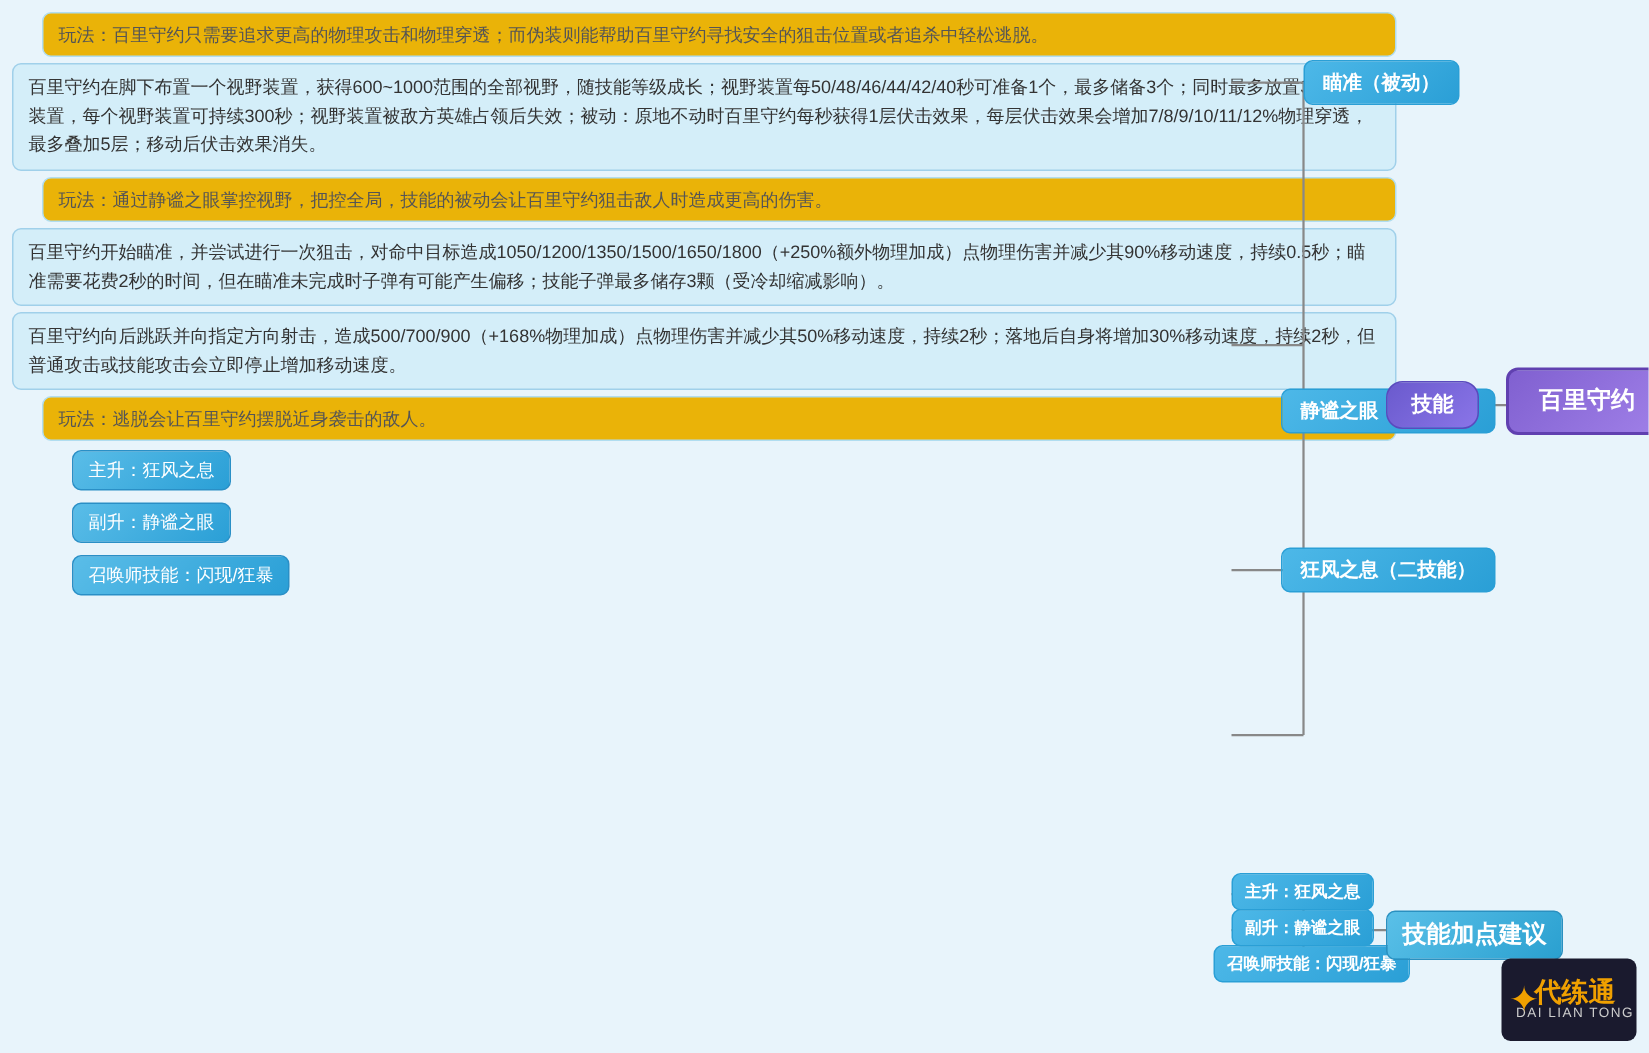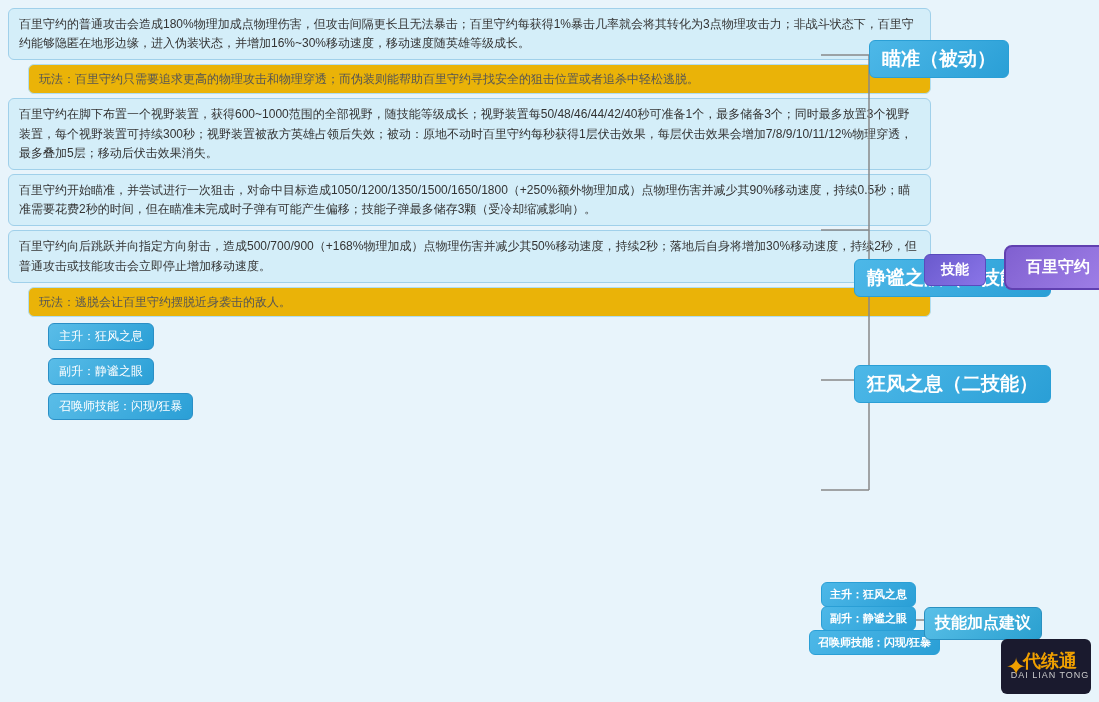--- a/index.html
+++ b/index.html
@@ -77,21 +77,21 @@
 
     
     .node {
       position: absolute;
       border-radius: 4px;
       display: flex;
       align-items: center;
       justify-content: center;
       font-weight: bold;
       white-space: nowrap;
-      font-size: 19px;
+      font-size: 13px;
     }
 
     .node-skill {
       background: linear-gradient(135deg, #4db8e8, #2a9fd6);
       color: white;
       border: 1px solid #2a9fd6;
       padding: 5px 12px;
       border-radius: 6px;
     }
 
@@ -172,32 +172,32 @@
       transform: translateY(-50%);
     }
   </style>
 </head>
 <body>
 
 <div class="main-container">
 
   <div class="left-area">
 
-    <div class="skill-block passive">
-      <span>百里守约的普通攻击会造成180%物理加成点物理伤害，但攻击间隔更长且无法暴击；百里守约每获得1%暴击几率就会将其转化为3点物理攻击力；非战斗状态下，百里守约能够隐匿在地形边缘，进入伪装状态，并增加16%~30%移动速度，移动速度随英雄等级成长。</span>
-    </div>
 
     <div class="play-tip">
       <span>玩法：百里守约只需要追求更高的物理攻击和物理穿透；而伪装则能帮助百里守约寻找安全的狙击位置或者追杀中轻松逃脱。</span>
     </div>
 
     <div class="skill-block skill1">
       <span>百里守约在脚下布置一个视野装置，获得600~1000范围的全部视野，随技能等级成长；视野装置每50/48/46/44/42/40秒可准备1个，最多储备3个；同时最多放置3个视野装置，每个视野装置可持续300秒；视野装置被敌方英雄占领后失效；被动：原地不动时百里守约每秒获得1层伏击效果，每层伏击效果会增加7/8/9/10/11/12%物理穿透，最多叠加5层；移动后伏击效果消失。</span>
     </div>
 
+    <div class="play-tip">
+      <span>玩法：通过静谧之眼掌控视野，把控全局，技能的被动会让百里守约狙击敌人时造成更高的伤害。</span>
+    </div>
 
     <div class="skill-block skill2">
       <span>百里守约开始瞄准，并尝试进行一次狙击，对命中目标造成1050/1200/1350/1500/1650/1800（+250%额外物理加成）点物理伤害并减少其90%移动速度，持续0.5秒；瞄准需要花费2秒的时间，但在瞄准未完成时子弹有可能产生偏移；技能子弹最多储存3颗（受冷却缩减影响）。</span>
     </div>
 
 
     <div class="skill-block skill3">
       <span>百里守约向后跳跃并向指定方向射击，造成500/700/900（+168%物理加成）点物理伤害并减少其50%移动速度，持续2秒；落地后自身将增加30%移动速度，持续2秒，但普通攻击或技能攻击会立即停止增加移动速度。</span>
     </div>
 
@@ -245,21 +245,21 @@
 
     <div class="node node-skill" style="position:absolute; top:215px; left:115px;margin-top:44px;">
       <span>静谧之眼（一技能）</span>
     </div>
 
     <div class="node node-skill" style="position:absolute; top:365px; left:115px;">
       <span>狂风之息（二技能）</span>
     </div>
 
 
-    <div class="node node-jishu" style="position:absolute; top:254px; left:185px;">
+    <div class="node node-jishu" style="position:absolute; top:254px; left:185px;border-radius:11px;">
       <span>技能</span>
     </div>
 
     <div class="node node-hero" style="position:absolute; top:245px; left:265px;">
       <span>百里守约</span>
     </div>
 
     <div class="node node-skill" style="position:absolute; top:582px; left:82px; font-size:11px; padding:4px 8px;">
       <span>主升：狂风之息</span>
     </div>

